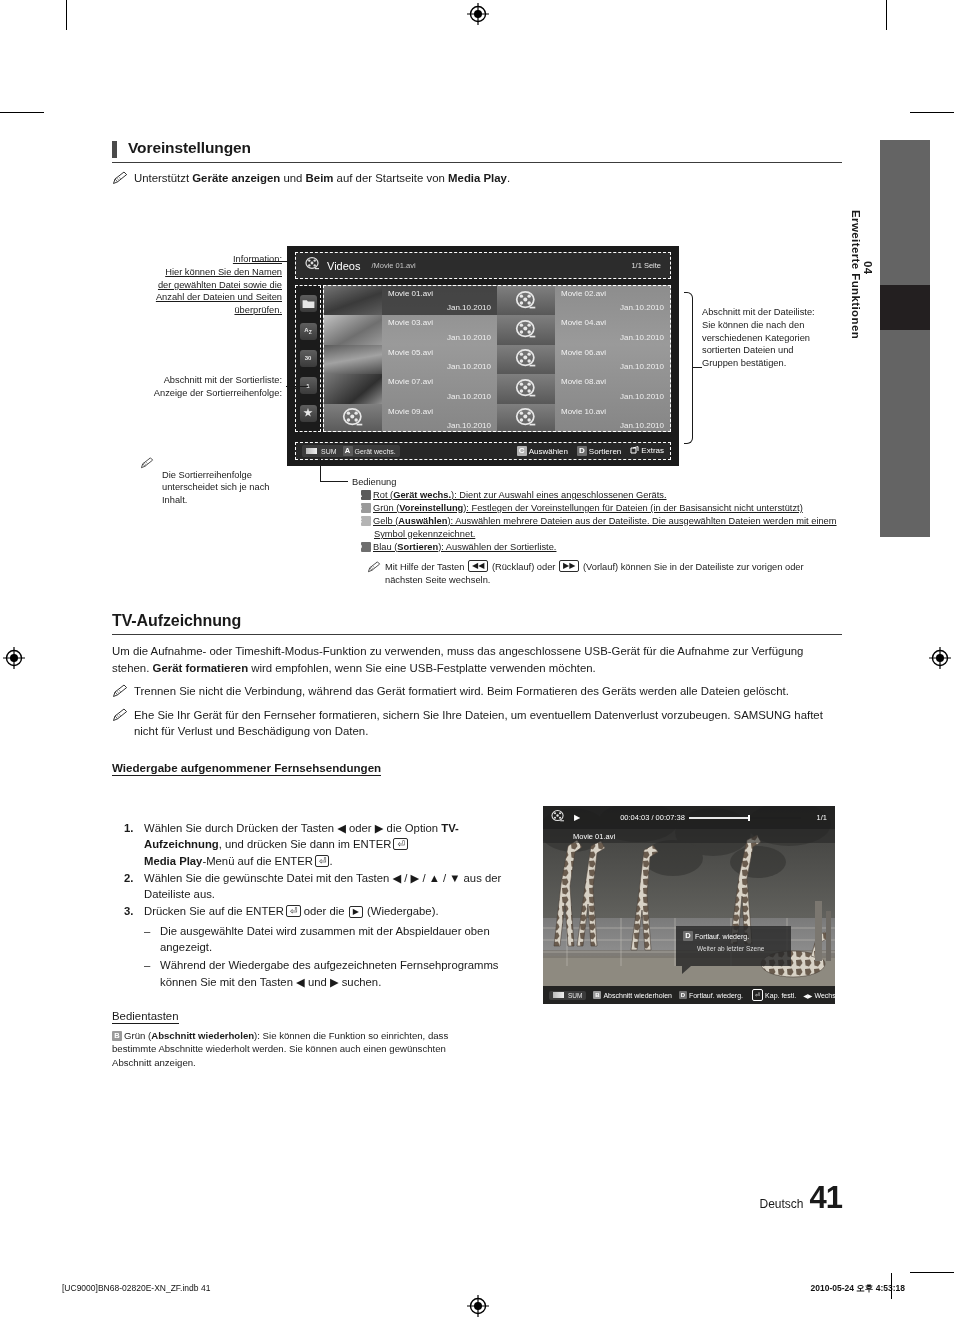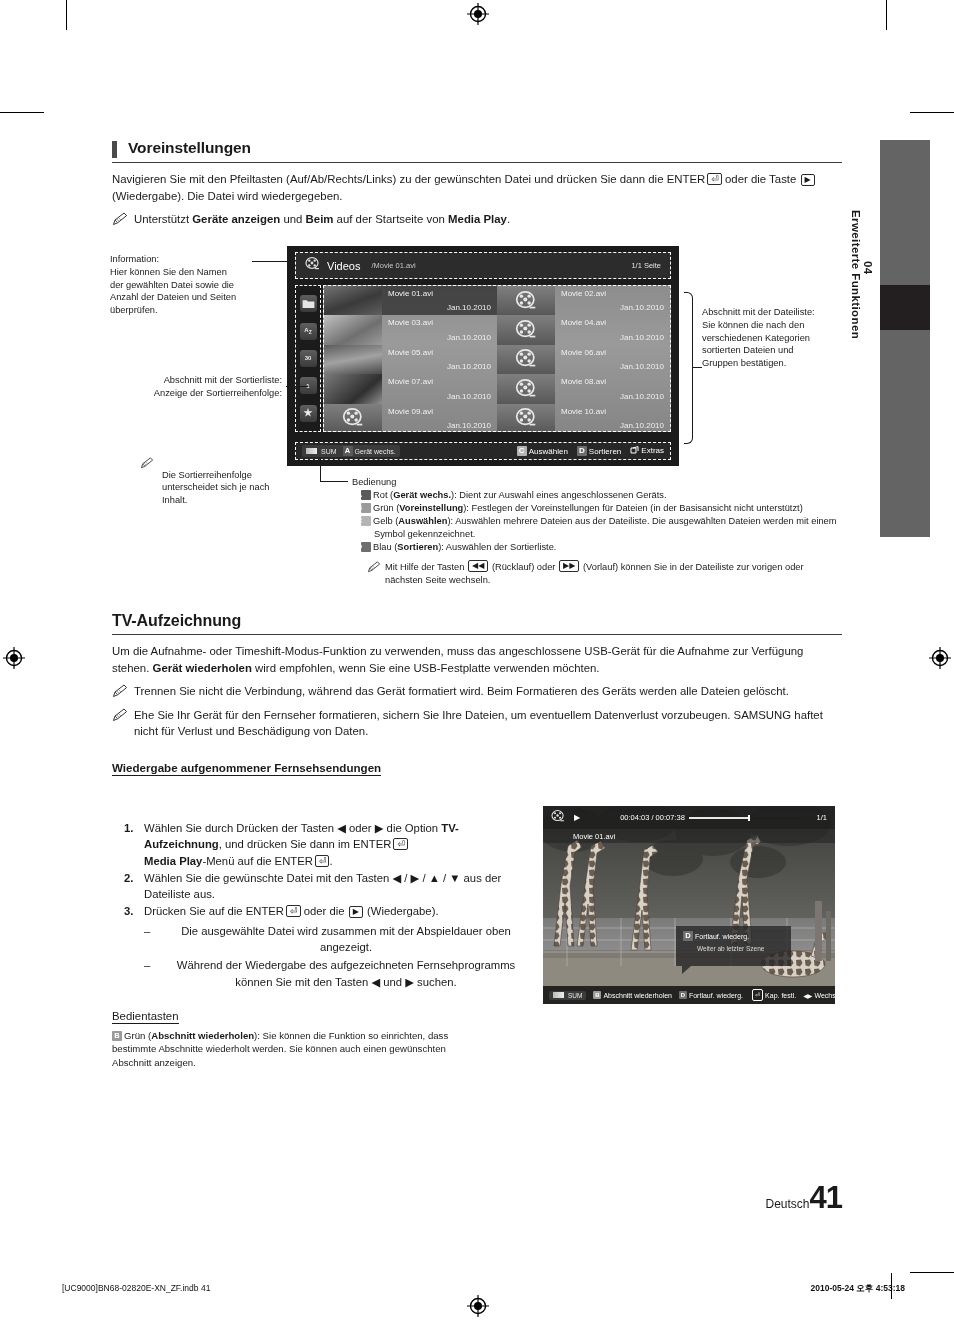--- a/index.html
+++ b/index.html
@@ -103,29 +103,29 @@
   #fig1-footer .right { margin-left:auto; display:flex; align-items:center; gap:9px; }
   #fig1-footer .right span { color:#fff; font-size:8px; }
 
   
   .callout { position:absolute; font-size:9.3px; line-height:12.8px; color:#1a1a1a; }
   .leader { position:absolute; background:#1a1a1a; }
   .bracket { position:absolute; border:1.2px solid #1a1a1a; border-left:none; }
 
   
   #bedienung { position:absolute; left:352px; top:476px; width:490px; font-size:9.3px; line-height:12.9px; }
-  #bedienung .ln { padding-left:22px; text-indent:-13px; }
+  #bedienung .ln { padding-left:22px; text-indent:-13px;text-decoration:underline; }
   #bedienung .tip { position:relative; padding-left:33px; margin-top:7px; }
   #bedienung .tip .pen { position:absolute; left:15px; top:1px; width:14px; height:12px; }
 
   
   ol.steps { margin:8px 0 0 0; padding:0; list-style:none; counter-reset:s; }
   ol.steps > li { position:relative; padding-left:32px; font-size:11.3px; line-height:16.3px; margin-bottom:1px; }
   ol.steps > li::before { counter-increment:s; content:counter(s) "."; position:absolute; left:12px; font-weight:bold; }
-  ul.dash { margin:1px 0 0 0; padding:0; list-style:none;text-align:center; }
+  ul.dash { margin:1px 0 0 0; padding:0; list-style:none; }
   ul.dash > li { position:relative; padding-left:16px; font-size:11.3px; line-height:16.3px; }
   ul.dash > li::before { content:"–"; position:absolute; left:0; }
 
   .subhead { font-size:11.6px; font-weight:bold; display:inline-block;
              border-bottom:1.1px solid #1a1a1a; padding-bottom:1px; }
 
   
   #fig2 { position:absolute; left:543px; top:806px; width:292px; height:198px; overflow:hidden; background:#404040; }
   #fig2 .photo { position:absolute; inset:0; }
   #fig2 .topbar { position:absolute; left:0; top:0; right:0; height:23px; background:rgba(25,25,25,0.72);
@@ -144,21 +144,21 @@
   #fig2 .tooltip .tail { position:absolute; left:6px; bottom:-8px; width:0; height:0;
       border-left:9px solid rgba(40,40,40,0.82); border-bottom:8px solid transparent; }
   #fig2 .botbar { position:absolute; left:0; bottom:0; right:0; height:18px; background:rgba(20,20,20,0.88);
                   display:flex; align-items:center; padding:0 6px; }
   #fig2 .botbar .sum { display:flex; align-items:center; background:#3b3b3b; border-radius:2px; padding:1px 4px; margin-right:7px;}
   #fig2 .botbar span.it { color:#fff; font-size:7px; margin-right:7px; white-space:nowrap; }
 
   
   #pagefoot { position:absolute; right:112px; top:1180px; text-align:right; }
   #pagefoot .lang { font-size:12px;padding-left:33px; }
-  #pagefoot .num { font-size:31px; font-weight:bold; letter-spacing:-1px; }
+  #pagefoot .num { font-size:31px; font-weight:bold; margin-left:6px; letter-spacing:-1px; }
   #printfoot { position:absolute; left:0; top:1283px; width:954px; font-size:8.5px; color:#111; }
   #printfoot .l { position:absolute; left:62px; white-space:nowrap; }
   #printfoot .r { position:absolute; right:49px; white-space:nowrap;font-weight:bold; }
   #printfoot .vrule { position:absolute; right:62px; top:-10px; width:1px; height:26px; background:#000; }
 
   .tv-thumb { background-repeat:no-repeat; background-size:cover; background-position:center; }
 </style>
 </head>
 <body>
 
@@ -204,23 +204,20 @@
   <span>Erweiterte Funktionen</span>
 </div>
 
 <div id="content">
 
   <div class="sec-head" style="margin-top:139px;">
     <span class="bar"></span>
     <span class="ttl">Voreinstellungen</span>
   </div>
 
-  <p class="body">
-    <span>Navigieren Sie mit den Pfeiltasten (Auf/Ab/Rechts/Links) zu der gewünschten Datei und drücken Sie dann die ENTER</span><span class="keyenter">⏎</span><span> oder die Taste </span><span class="key">▶</span><span> (Wiedergabe). Die Datei wird wiedergegeben.</span>
-  </p>
 
   <div class="note">
     <span class="pen">
       <svg width="16" height="14" viewBox="0 0 16 14">
           <path d="M1.5 12.5 L3 8 L12 1 L14.6 3.6 L5.6 10.8 Z" fill="none" stroke="#333" stroke-width="1"></path>
           <path d="M3 8 L5.6 10.8" stroke="#333" stroke-width=".8"></path>
           <path d="M12 1 L14.6 3.6" stroke="#333" stroke-width=".8"></path>
           <path d="M4.4 6.6 L7 9.4 M6.2 5.2 L8.8 8" stroke="#555" stroke-width=".6"></path>
         </svg>
     </span>
@@ -425,21 +422,21 @@
       <span><span class="colkey ck-c">C</span><span>Auswählen</span></span>
       <span><span class="colkey ck-d">D</span><span>Sortieren</span></span>
       <span><span class="toolsico"><svg width="9" height="8" viewBox="0 0 9 8">
               <path d="M1 7 L1 2 L6 2 L6 7 Z" fill="none" stroke="#fff" stroke-width="1"></path>
               <path d="M3 2 L8 0.6 L8 5" fill="none" stroke="#fff" stroke-width="1"></path>
             </svg></span><span>Extras</span></span>
     </span>
   </div>
 </div>
 
-<div class="callout" style="left:110px;top:253px;width:172px;white-space:pre-line;">Information:
+<div class="callout" style="left:110px;top:253px;width:172px;text-align:right;white-space:pre-line;text-decoration:underline;">Information:
 Hier können Sie den Namen
 der gewählten Datei sowie die
 Anzahl der Dateien und Seiten
 überprüfen.</div>
 <div class="leader" style="left:252px;top:261px;width:38px;height:1.1px;"></div>
 
 <div class="callout" style="left:110px;top:374px;width:172px;text-align:right;white-space:pre-line;">Abschnitt mit der Sortierliste:
 Anzeige der Sortierreihenfolge:</div>
 <div class="leader" style="left:286px;top:386px;width:22px;height:1.1px;"></div>
 
@@ -487,21 +484,21 @@
   </div>
 </div>
 
 <div style="position:absolute;left:112px;top:612px;width:730px;">
 
   <div class="sec-head" style="padding-bottom:4px;">
     <span class="ttl" style="padding-left:0;font-size:16px;">TV-Aufzeichnung</span>
   </div>
 
   <p class="body">
-    <span>Um die Aufnahme- oder Timeshift-Modus-Funktion zu verwenden, muss das angeschlossene USB-Gerät für die Aufnahme zur Verfügung stehen. </span><b>Gerät wiederholen</b><span> wird empfohlen, wenn Sie eine USB-Festplatte verwenden möchten.</span>
+    <span>Um die Aufnahme- oder Timeshift-Modus-Funktion zu verwenden, muss das angeschlossene USB-Gerät für die Aufnahme zur Verfügung stehen. </span><b>Gerät formatieren</b><span> wird empfohlen, wenn Sie eine USB-Festplatte verwenden möchten.</span>
   </p>
 
   <div class="note">
     <span class="pen">
       <svg width="16" height="14" viewBox="0 0 16 14">
           <path d="M1.5 12.5 L3 8 L12 1 L14.6 3.6 L5.6 10.8 Z" fill="none" stroke="#333" stroke-width="1"></path>
           <path d="M3 8 L5.6 10.8" stroke="#333" stroke-width=".8"></path>
           <path d="M4.4 6.6 L7 9.4 M6.2 5.2 L8.8 8" stroke="#555" stroke-width=".6"></path>
         </svg>
     </span>

